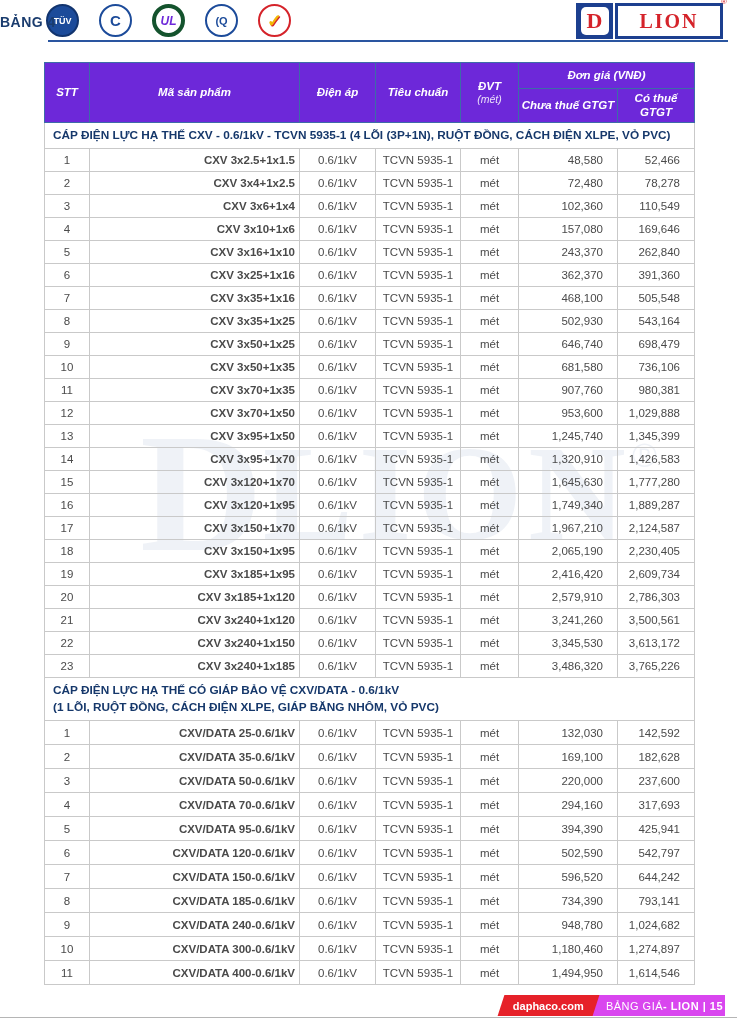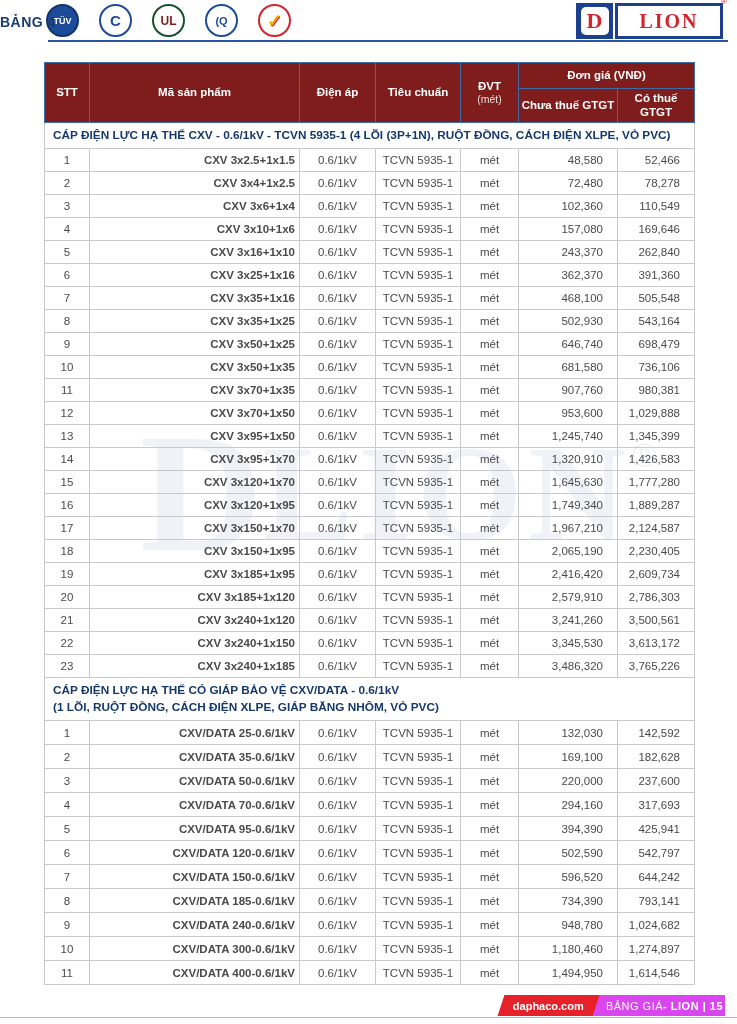--- a/index.html
+++ b/index.html
@@ -7,21 +7,21 @@
   body { font-family:"Liberation Sans", sans-serif; }
   .page { position:relative; width:737px; height:1024px; background:#fff; overflow:hidden; }
 
   
   .top-header { position:absolute; top:0; left:0; width:737px; height:42px; }
   .cert-logos { position:absolute; left:46px; top:4px; display:flex; gap:20px; align-items:center; }
   .cert { width:33px; height:33px; border-radius:50%; display:flex; align-items:center; justify-content:center;
           font-weight:bold; font-size:11px; background:#fff; }
   .cert-tuv  { background:#1c4b9a; color:#fff; border:2px solid #12346e; font-size:9px; }
   .cert-c    { border:2px solid #1c4b9a; color:#1c4b9a; font-size:15px; }
-  .cert-ul   { border:2px solid #14532d; color:#7f1d1d; font-size:12px; }
+  .cert-ul   { border:4px solid #14532d; color:#6d28d9; font-size:12px; font-style:italic; }
   .cert-iq   { border:2px solid #1c4b9a; color:#1c4b9a; font-size:11px; }
   .cert-v    { border:2px solid #d5232a; color:#f2b705; font-size:18px; text-shadow:1px 1px 0 #d5232a; }
   .page-title { position:absolute; top:14px; left:0; width:737px; text-align:left;
                 font-size:14px; font-weight:bold; color:#1a3c6e; letter-spacing:.5px; }
   .header-line { position:absolute; top:40px; left:48px; width:680px; height:2px; background:#2a55a0; }
 
   .brand-logo { position:absolute; right:14px; top:3px; display:flex; height:36px; }
   .brand-mark { width:37px; height:36px; background:#1c3f8f; display:flex; align-items:center; justify-content:center; }
   .brand-mark-inner { width:28px; height:28px; background:#fff; border-radius:5px; display:flex; align-items:center; justify-content:center;
                       color:#d5232a; font-family:"Liberation Serif", serif; font-weight:bold; font-size:22px; }
@@ -36,22 +36,22 @@
   .watermark .wm-d { font-family:"Liberation Serif", serif; font-weight:bold; font-size:170px; line-height:1; }
   .watermark .wm-name { font-family:"Liberation Serif", serif; font-weight:bold; font-size:135px; line-height:1; letter-spacing:6px; }
   .watermark .wm-reg { font-size:34px; align-self:flex-start; margin-top:28px; }
 
   
   .table-wrap { position:absolute; top:62px; left:44px; width:650px; z-index:1; }
   table { width:650px; border-collapse:collapse; table-layout:fixed; }
   col.c0{width:45px;} col.c1{width:210px;} col.c2{width:76px;} col.c3{width:85px;}
   col.c4{width:58px;} col.c5{width:99px;} col.c6{width:77px;}
 
-  thead th { background:#7f1d1d; color:#fff; font-size:11.5px; font-weight:bold;
-             border:1px solid #3d6ba8; vertical-align:middle; padding:2px; line-height:1.25; }
+  thead th { background:#6d28d9; color:#fff; font-size:11.5px; font-weight:bold;
+             border:1px solid #3d6ba8; vertical-align:middle; padding:2px; line-height:1.25;font-style:italic; }
   th.th-group { height:26px; }
   tr.th-row2 th { height:32px; }
   th.th-tall { height:58px; }
   .unit-sub { display:block; font-weight:normal; font-size:10.5px; opacity:.85; }
 
   tbody td { border:1px solid #c9c9c9; font-size:11.5px; color:#4a4a4a; background:transparent;
              height:23px; padding:0 4px; vertical-align:middle; }
   tbody tr.sec2 td { height:24px; }
   td.c0 { text-align:center; }
   td.c1 { text-align:right; padding-left:12px;font-weight:bold; }

